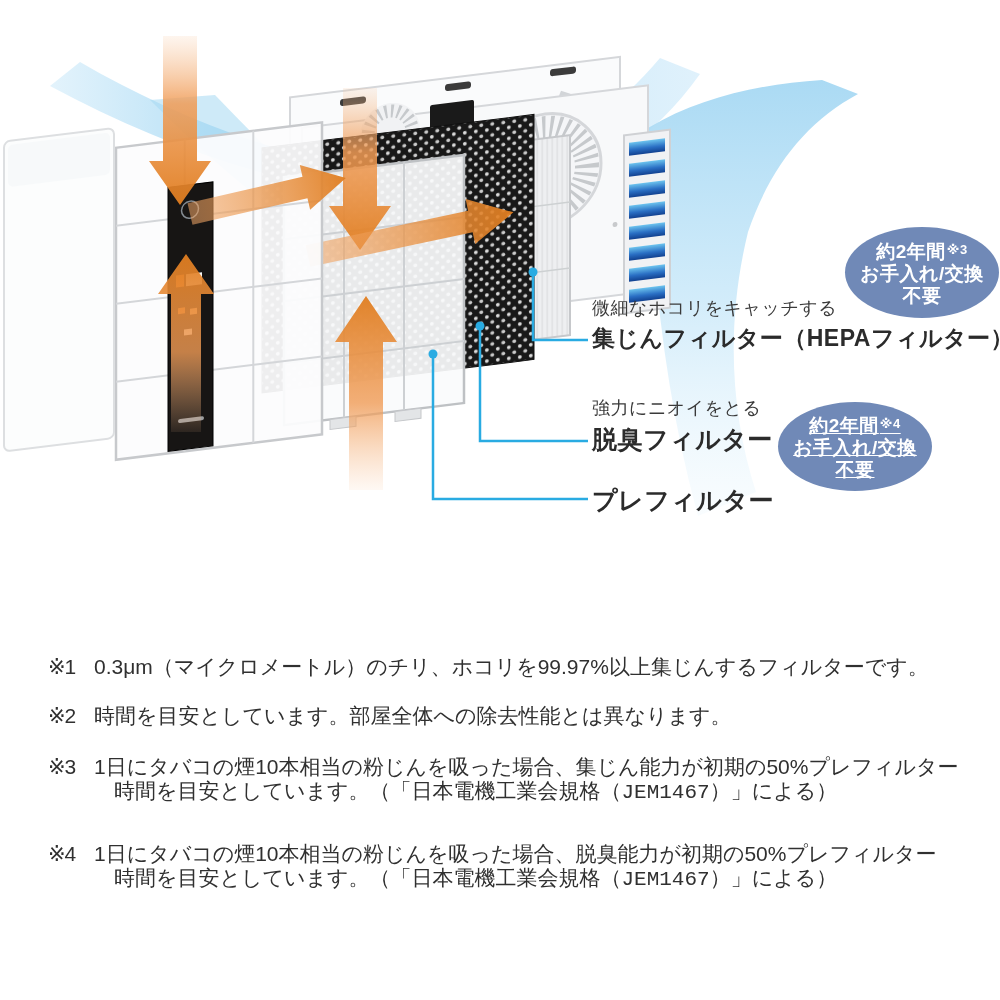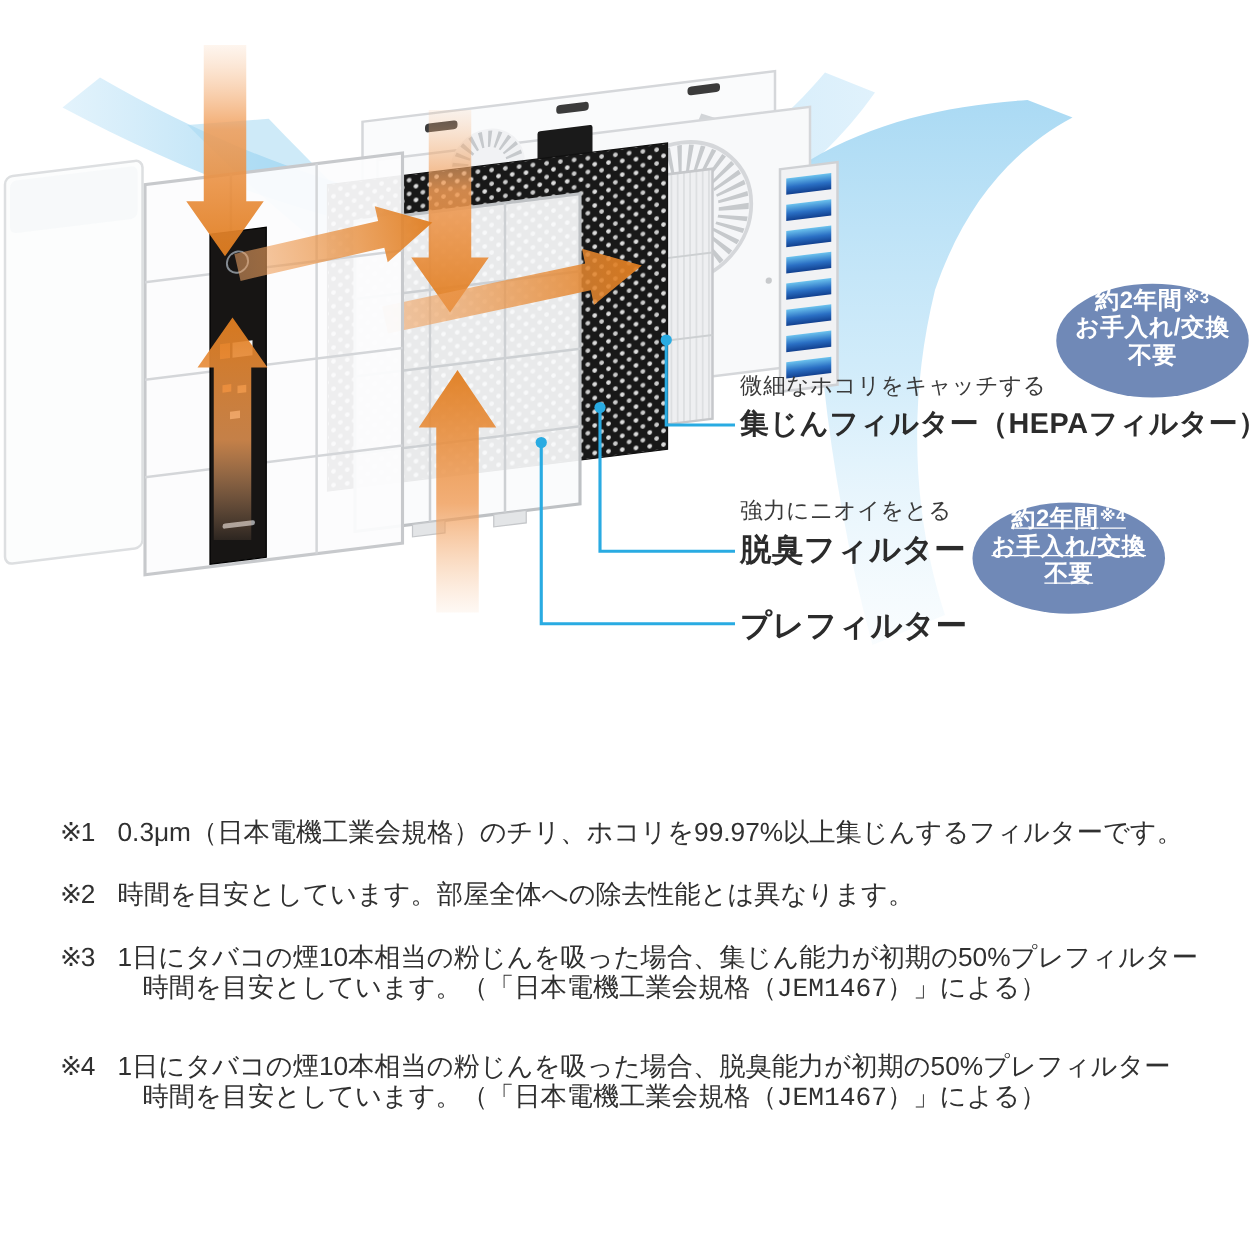--- a/index.html
+++ b/index.html
@@ -10,21 +10,21 @@
 
   
   .label-group{position:absolute;white-space:nowrap;}
   .tagline{font-size:18px;font-weight:500;color:#3a3a3a;letter-spacing:.5px;margin-bottom:3px;}
   .flt-name{font-weight:bold;color:#2b2b2b;letter-spacing:.5px;}
   .name-lg{font-size:23px;}
   .name-xl{font-size:25px;}
 
   
   .badge{position:absolute;background:#7089b7;border-radius:50%;color:#ffffff;
-         display:flex;flex-direction:column;align-items:center;justify-content:flex-start;
+         display:flex;flex-direction:column;align-items:center;justify-content:center;
          text-align:center;font-weight:bold;font-size:19px;line-height:22px;letter-spacing:.5px;}
   .badge sup{font-size:13px;vertical-align:4px;font-weight:bold;margin-left:1px;}
 
   
   .fn-row{position:absolute;left:48px;display:flex;font-size:21px;line-height:26px;color:#303030;}
   .fn-marker{width:46px;flex:0 0 46px;letter-spacing:-1px;}
   .fn-text{white-space:nowrap;}
   .fn-l2{display:block;padding-left:20px;font-family:Liberation Mono, monospace;}
   .fn-l2:empty{display:none;}
 </style>
@@ -232,21 +232,21 @@
       <div><span>約2年間</span><sup>※4</sup></div>
       <div>お手入れ/交換</div>
       <div>不要</div>
     </div>
   </div>
 
   <div>
     <div class="fn-row" style="top:654px;">
       <span class="fn-marker">※1</span>
       <span class="fn-text">
-        <span class="fn-l1">0.3μm（日本電機工業会規格）のチリ、ホコリを99.97%以上集じんするフィルターです。</span>
+        <span class="fn-l1">0.3μm（マイクロメートル）のチリ、ホコリを99.97%以上集じんするフィルターです。</span>
         
       </span>
     </div>
     <div class="fn-row" style="top:703px;">
       <span class="fn-marker">※2</span>
       <span class="fn-text">
         <span class="fn-l1">時間を目安としています。部屋全体への除去性能とは異なります。</span>
         
       </span>
     </div>

